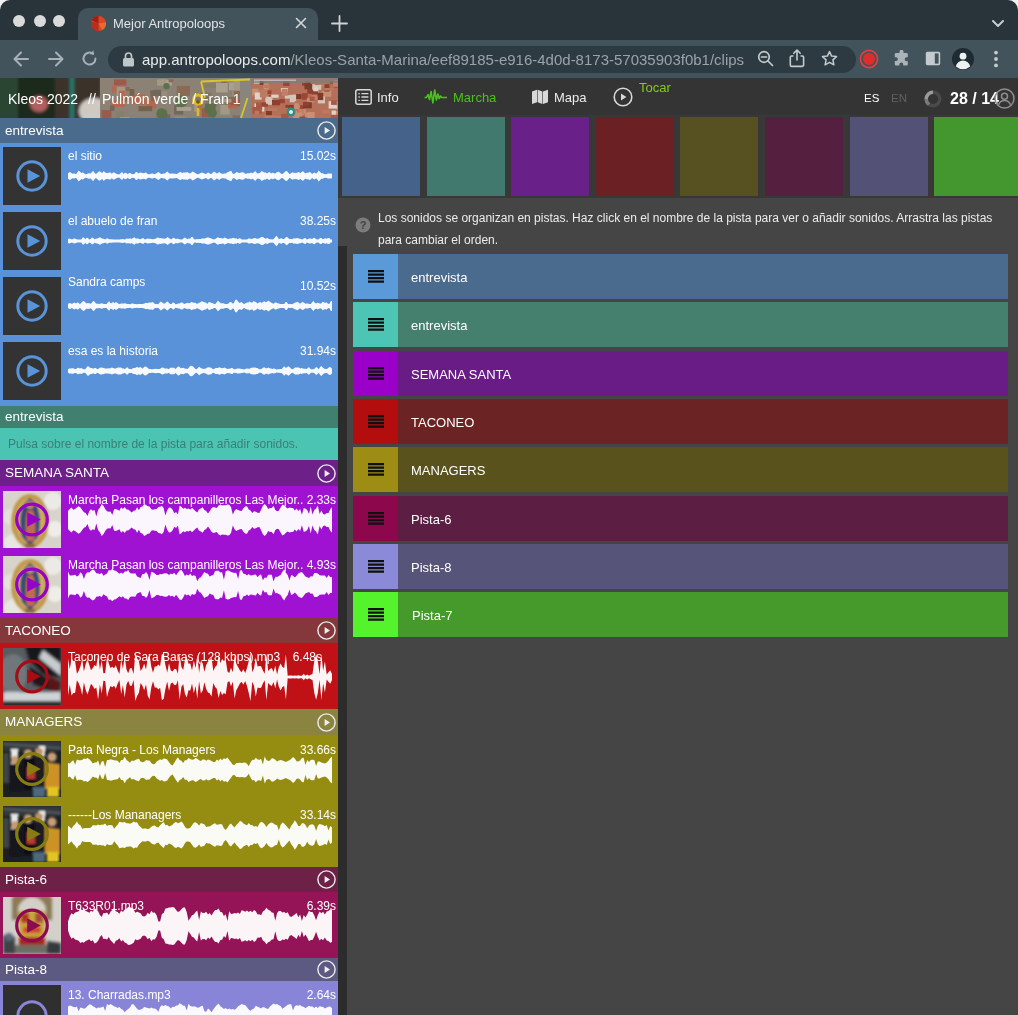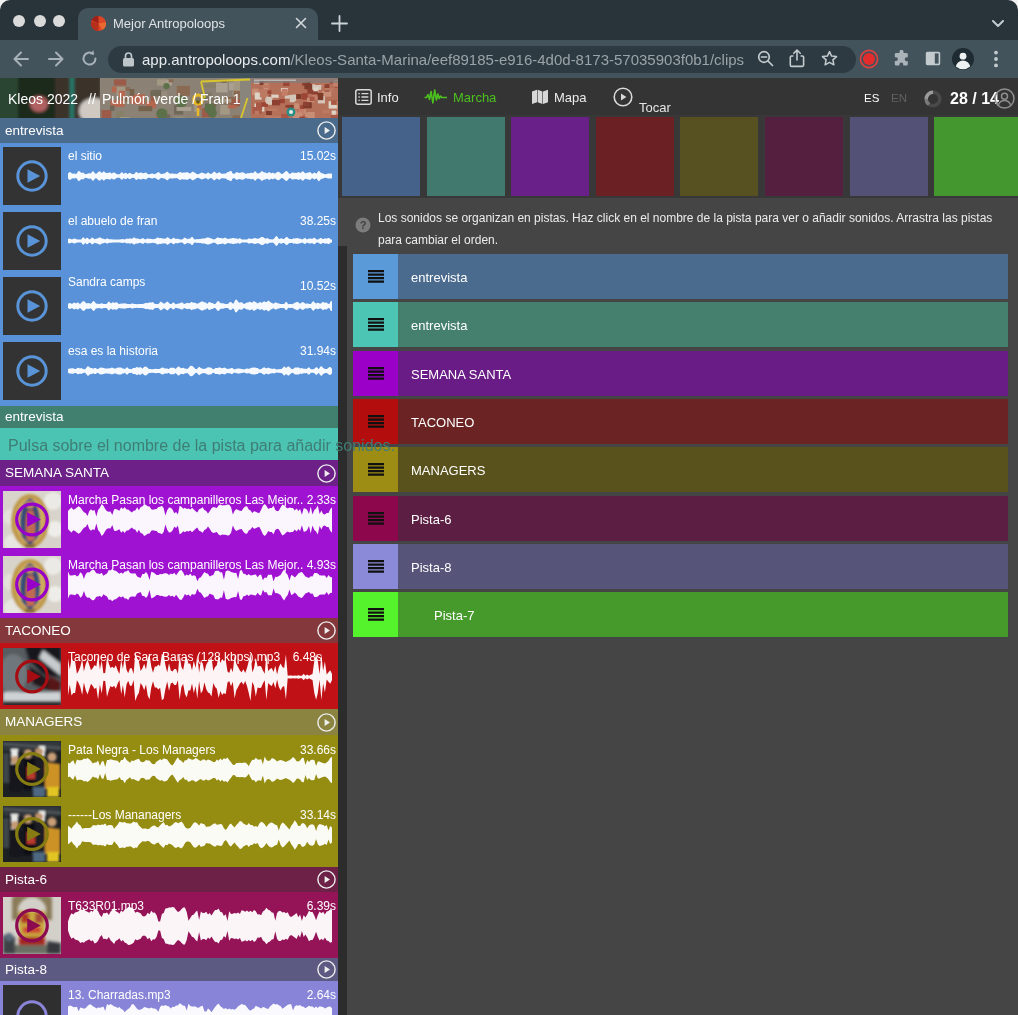--- a/index.html
+++ b/index.html
@@ -277,21 +277,21 @@
   </svg>
 <div class="abs" style="left:453px;top:90px;font-size:13px;color:#4cc01f">Marcha</div>
 <svg class="abs" style="left:531px;top:89px" width="18" height="16" viewBox="0 0 18 16">
     <path d="M1,2.5 L6,0.8 V13.2 L1,15 Z M6.6,0.8 L11.4,2.6 V15 L6.6,13.2 Z M12,2.6 L17,0.8 V13.2 L12,15 Z" fill="#d8d8d8"></path>
   </svg>
 <div class="abs" style="left:554px;top:90px;font-size:13px;color:#ececec">Mapa</div>
 <svg class="abs" style="left:613px;top:87px" width="20" height="20" viewBox="0 0 20 20">
     <circle cx="10" cy="10" r="8.8" stroke="#d8d8d8" stroke-width="1.6" fill="none"></circle>
     <path d="M8,6.4 L13.4,10 L8,13.6 Z" fill="#d8d8d8"></path>
   </svg>
-<div class="abs" style="left:639px;top:100px;font-size:13px;color:#e5e5e5">Tocar</div>
+<div class="abs" style="left:639px;top:80px;font-size:13px;color:#84cc16">Tocar</div>
 <div class="abs" style="left:864px;top:92px;font-size:11.5px;color:#fff">ES</div>
 <div class="abs" style="left:891px;top:92px;font-size:11.5px;color:#616161">EN</div>
 <svg class="abs" style="left:924px;top:90px" width="18" height="18" viewBox="0 0 18 18">
     <circle cx="9" cy="9" r="6.8" stroke="#4a4a4a" stroke-width="3.4" fill="none"></circle>
     <path d="M9,2.2 A6.8,6.8 0 0,0 2.2,9" stroke="#9a9a9a" stroke-width="3.4" fill="none"></path>
     <path d="M2.2,9 A6.8,6.8 0 0,0 5,14.5" stroke="#7a7a7a" stroke-width="3.4" fill="none"></path>
   </svg>
 <div class="abs" style="left:950px;top:90px;font-size:16px;color:#fff;font-weight:bold">28 / 14</div>
 <svg class="abs" style="left:994px;top:88px" width="21" height="21" viewBox="0 0 21 21">
     <circle cx="10.5" cy="10.5" r="9.5" stroke="#8e8e8e" stroke-width="1.5" fill="none"></circle>
@@ -354,21 +354,21 @@
 <div class="abs" style="left:353px;top:544px;width:45px;height:45px;background:#8b8ad8"></div>
 <svg class="abs" style="left:367.5px;top:560px" width="16" height="13" viewBox="0 0 16 13">
     <path d="M0,1.2 h16 M0,4.7 h16 M0,8.2 h16 M0,11.7 h16" stroke="#101010" stroke-width="2.3"></path>
   </svg>
 <div class="rowlab" style="left:411px;top:560px">Pista-8</div>
 <div class="abs" style="left:353px;top:592px;width:655px;height:45px;background:#459a2b"></div>
 <div class="abs" style="left:353px;top:592px;width:45px;height:45px;background:#55f32b"></div>
 <svg class="abs" style="left:367.5px;top:608px" width="16" height="13" viewBox="0 0 16 13">
     <path d="M0,1.2 h16 M0,4.7 h16 M0,8.2 h16 M0,11.7 h16" stroke="#101010" stroke-width="2.3"></path>
   </svg>
-<div class="rowlab" style="left:434px;top:608px">Pista-7</div>
+<div class="rowlab" style="left:412px;top:608px">Pista-7</div>
 <div class="hdr" style="top:118px;height:25px;background:#4b6b8c;line-height:25px">entrevista</div>
 <svg class="abs" style="left:317px;top:121.0px" width="19" height="19" viewBox="0 0 19 19">
     <circle cx="9.5" cy="9.5" r="8.6" stroke="#efefef" stroke-width="1.4" fill="none"></circle>
     <path d="M7.6,6 L13,9.5 L7.6,13 Z" fill="#efefef"></path>
   </svg>
 <div class="abs" style="left:0;top:143px;width:338px;height:263px;background:#5992d8"></div>
 <div class="abs" style="left:3px;top:147px;width:58px;height:58px;background:#333333"></div>
 <svg class="abs" style="left:3px;top:147px" width="58" height="58" viewBox="0 0 58 58">
     <circle cx="29" cy="29" r="14.2" stroke="#5a94d8" stroke-width="3" fill="none"></circle>
     <path d="M24.5,22.3 L37.2,29 L24.5,35.7 Z" fill="#5a94d8"></path>
@@ -403,21 +403,21 @@
     <circle cx="29" cy="29" r="14.2" stroke="#5a94d8" stroke-width="3" fill="none"></circle>
     <path d="M24.5,22.3 L37.2,29 L24.5,35.7 Z" fill="#5a94d8"></path>
   </svg>
 <div class="clip-title" style="left:68px;top:344px">esa es la historia</div>
 <div class="clip-dur" style="left:270px;top:344px;width:66px">31.94s</div>
 <svg class="abs" style="left:0;top:0" width="338" height="1015" viewBox="0 0 338 1015">
     <path d="M68.0,369.3 L69.3,368.6 L70.7,368.5 L72.0,368.3 L73.3,368.2 L74.6,368.9 L76.0,369.1 L77.3,367.9 L78.6,367.8 L79.9,368.5 L81.3,368.1 L82.6,368.8 L83.9,369.3 L85.2,369.3 L86.6,367.6 L87.9,365.9 L89.2,366.9 L90.6,367.9 L91.9,367.9 L93.2,368.7 L94.5,367.9 L95.9,367.9 L97.2,369.2 L98.5,368.8 L99.8,367.7 L101.2,367.6 L102.5,367.8 L103.8,367.9 L105.1,368.5 L106.5,368.4 L107.8,368.4 L109.1,368.3 L110.5,368.3 L111.8,367.6 L113.1,368.0 L114.4,368.5 L115.8,368.5 L117.1,367.8 L118.4,367.6 L119.7,367.6 L121.1,367.6 L122.4,368.5 L123.7,368.6 L125.0,369.3 L126.4,367.6 L127.7,367.5 L129.0,369.0 L130.4,369.1 L131.7,369.3 L133.0,367.9 L134.3,367.9 L135.7,367.8 L137.0,366.8 L138.3,367.8 L139.6,367.2 L141.0,367.3 L142.3,368.7 L143.6,367.5 L144.9,366.6 L146.3,366.8 L147.6,367.8 L148.9,368.9 L150.3,368.9 L151.6,369.2 L152.9,369.3 L154.2,369.0 L155.6,368.8 L156.9,369.0 L158.2,368.9 L159.5,369.0 L160.9,368.3 L162.2,367.6 L163.5,367.8 L164.8,368.4 L166.2,368.4 L167.5,368.6 L168.8,369.2 L170.2,367.7 L171.5,367.8 L172.8,367.8 L174.1,367.8 L175.5,369.0 L176.8,367.7 L178.1,366.4 L179.4,366.7 L180.8,368.2 L182.1,368.0 L183.4,367.7 L184.7,368.6 L186.1,368.8 L187.4,369.1 L188.7,367.7 L190.1,366.1 L191.4,365.8 L192.7,366.2 L194.0,367.6 L195.4,368.9 L196.7,369.2 L198.0,367.7 L199.3,366.8 L200.7,368.0 L202.0,368.5 L203.3,369.0 L204.6,368.8 L206.0,368.5 L207.3,367.4 L208.6,367.2 L209.9,367.5 L211.3,367.8 L212.6,369.1 L213.9,369.3 L215.3,367.9 L216.6,368.0 L217.9,368.1 L219.2,367.3 L220.6,367.8 L221.9,368.3 L223.2,368.1 L224.5,367.5 L225.9,368.2 L227.2,368.9 L228.5,368.7 L229.8,368.8 L231.2,367.9 L232.5,368.1 L233.8,369.3 L235.2,369.2 L236.5,368.7 L237.8,368.4 L239.1,368.5 L240.5,368.7 L241.8,369.1 L243.1,369.3 L244.4,369.4 L245.8,368.7 L247.1,368.6 L248.4,368.8 L249.7,368.8 L251.1,367.8 L252.4,367.8 L253.7,367.4 L255.1,367.6 L256.4,367.9 L257.7,367.9 L259.0,369.3 L260.4,369.3 L261.7,368.7 L263.0,367.7 L264.3,367.2 L265.7,368.3 L267.0,368.2 L268.3,367.5 L269.6,368.2 L271.0,368.6 L272.3,369.1 L273.6,368.6 L275.0,368.7 L276.3,369.4 L277.6,369.3 L278.9,369.3 L280.3,369.0 L281.6,369.0 L282.9,367.7 L284.2,366.2 L285.6,367.8 L286.9,367.5 L288.2,366.2 L289.5,366.9 L290.9,368.4 L292.2,369.3 L293.5,368.8 L294.9,367.4 L296.2,367.5 L297.5,367.4 L298.8,367.5 L300.2,368.6 L301.5,367.9 L302.8,368.5 L304.1,368.8 L305.5,368.7 L306.8,369.1 L308.1,367.6 L309.4,367.6 L310.8,369.2 L312.1,369.2 L313.4,369.3 L314.8,368.6 L316.1,367.1 L317.4,367.8 L318.7,369.2 L320.1,367.1 L321.4,365.9 L322.7,367.6 L324.0,368.6 L325.4,369.0 L326.7,369.0 L328.0,368.3 L329.3,367.1 L330.7,367.3 L332.0,368.8 L332.0,373.2 L330.7,374.7 L329.3,374.9 L328.0,373.7 L326.7,373.0 L325.4,373.0 L324.0,373.4 L322.7,374.4 L321.4,376.1 L320.1,374.9 L318.7,372.8 L317.4,374.2 L316.1,374.9 L314.8,373.4 L313.4,372.7 L312.1,372.8 L310.8,372.8 L309.4,374.4 L308.1,374.4 L306.8,372.9 L305.5,373.3 L304.1,373.2 L302.8,373.5 L301.5,374.1 L300.2,373.4 L298.8,374.5 L297.5,374.6 L296.2,374.5 L294.9,374.6 L293.5,373.2 L292.2,372.7 L290.9,373.6 L289.5,375.1 L288.2,375.8 L286.9,374.5 L285.6,374.2 L284.2,375.8 L282.9,374.3 L281.6,373.0 L280.3,373.0 L278.9,372.7 L277.6,372.7 L276.3,372.6 L275.0,373.3 L273.6,373.4 L272.3,372.9 L271.0,373.4 L269.6,373.8 L268.3,374.5 L267.0,373.8 L265.7,373.7 L264.3,374.8 L263.0,374.3 L261.7,373.3 L260.4,372.7 L259.0,372.7 L257.7,374.1 L256.4,374.1 L255.1,374.4 L253.7,374.6 L252.4,374.2 L251.1,374.2 L249.7,373.2 L248.4,373.2 L247.1,373.4 L245.8,373.3 L244.4,372.6 L243.1,372.7 L241.8,372.9 L240.5,373.3 L239.1,373.5 L237.8,373.6 L236.5,373.3 L235.2,372.8 L233.8,372.7 L232.5,373.9 L231.2,374.1 L229.8,373.2 L228.5,373.3 L227.2,373.1 L225.9,373.8 L224.5,374.5 L223.2,373.9 L221.9,373.7 L220.6,374.2 L219.2,374.7 L217.9,373.9 L216.6,374.0 L215.3,374.1 L213.9,372.7 L212.6,372.9 L211.3,374.2 L209.9,374.5 L208.6,374.8 L207.3,374.6 L206.0,373.5 L204.6,373.2 L203.3,373.0 L202.0,373.5 L200.7,374.0 L199.3,375.2 L198.0,374.3 L196.7,372.8 L195.4,373.1 L194.0,374.4 L192.7,375.8 L191.4,376.2 L190.1,375.9 L188.7,374.3 L187.4,372.9 L186.1,373.2 L184.7,373.4 L183.4,374.3 L182.1,374.0 L180.8,373.8 L179.4,375.3 L178.1,375.6 L176.8,374.3 L175.5,373.0 L174.1,374.2 L172.8,374.2 L171.5,374.2 L170.2,374.3 L168.8,372.8 L167.5,373.4 L166.2,373.6 L164.8,373.6 L163.5,374.2 L162.2,374.4 L160.9,373.7 L159.5,373.0 L158.2,373.1 L156.9,373.0 L155.6,373.2 L154.2,373.0 L152.9,372.7 L151.6,372.8 L150.3,373.1 L148.9,373.1 L147.6,374.2 L146.3,375.2 L144.9,375.4 L143.6,374.5 L142.3,373.3 L141.0,374.7 L139.6,374.8 L138.3,374.2 L137.0,375.2 L135.7,374.2 L134.3,374.1 L133.0,374.1 L131.7,372.7 L130.4,372.9 L129.0,373.0 L127.7,374.5 L126.4,374.4 L125.0,372.7 L123.7,373.4 L122.4,373.5 L121.1,374.4 L119.7,374.4 L118.4,374.4 L117.1,374.2 L115.8,373.5 L114.4,373.5 L113.1,374.0 L111.8,374.4 L110.5,373.7 L109.1,373.7 L107.8,373.6 L106.5,373.6 L105.1,373.5 L103.8,374.1 L102.5,374.2 L101.2,374.4 L99.8,374.3 L98.5,373.2 L97.2,372.8 L95.9,374.1 L94.5,374.1 L93.2,373.3 L91.9,374.1 L90.6,374.1 L89.2,375.1 L87.9,376.1 L86.6,374.4 L85.2,372.7 L83.9,372.7 L82.6,373.2 L81.3,373.9 L79.9,373.5 L78.6,374.2 L77.3,374.1 L76.0,372.9 L74.6,373.1 L73.3,373.8 L72.0,373.7 L70.7,373.5 L69.3,373.4 L68.0,372.7 Z" fill="#ffffff" opacity="0.95"></path>
   </svg>
 <div class="hdr" style="top:406px;height:22px;background:#41806f;line-height:22px">entrevista</div>
 <div class="abs" style="left:0;top:428px;width:338px;height:32px;background:#4cc4b4"></div>
-<div class="abs" style="left:8px;top:437px;font-size:16px;color:#3e7e74">Pulsa sobre el nombre de la pista para añadir sonidos.</div>
+<div class="abs" style="left:8px;top:437px;font-size:12px;color:#3e7e74">Pulsa sobre el nombre de la pista para añadir sonidos.</div>
 <div class="hdr" style="top:460px;height:26px;background:#6d2188;line-height:26px">SEMANA SANTA</div>
 <svg class="abs" style="left:317px;top:463.5px" width="19" height="19" viewBox="0 0 19 19">
     <circle cx="9.5" cy="9.5" r="8.6" stroke="#efefef" stroke-width="1.4" fill="none"></circle>
     <path d="M7.6,6 L13,9.5 L7.6,13 Z" fill="#efefef"></path>
   </svg>
 <div class="abs" style="left:0;top:486px;width:338px;height:132px;background:#a012d2"></div>
 <svg class="abs" style="left:3px;top:491px" width="58" height="57" viewBox="0 0 58 57">
     <defs>
       <filter id="blv" x="-10%" y="-10%" width="120%" height="120%">
         <feGaussianBlur stdDeviation="1"></feGaussianBlur>

